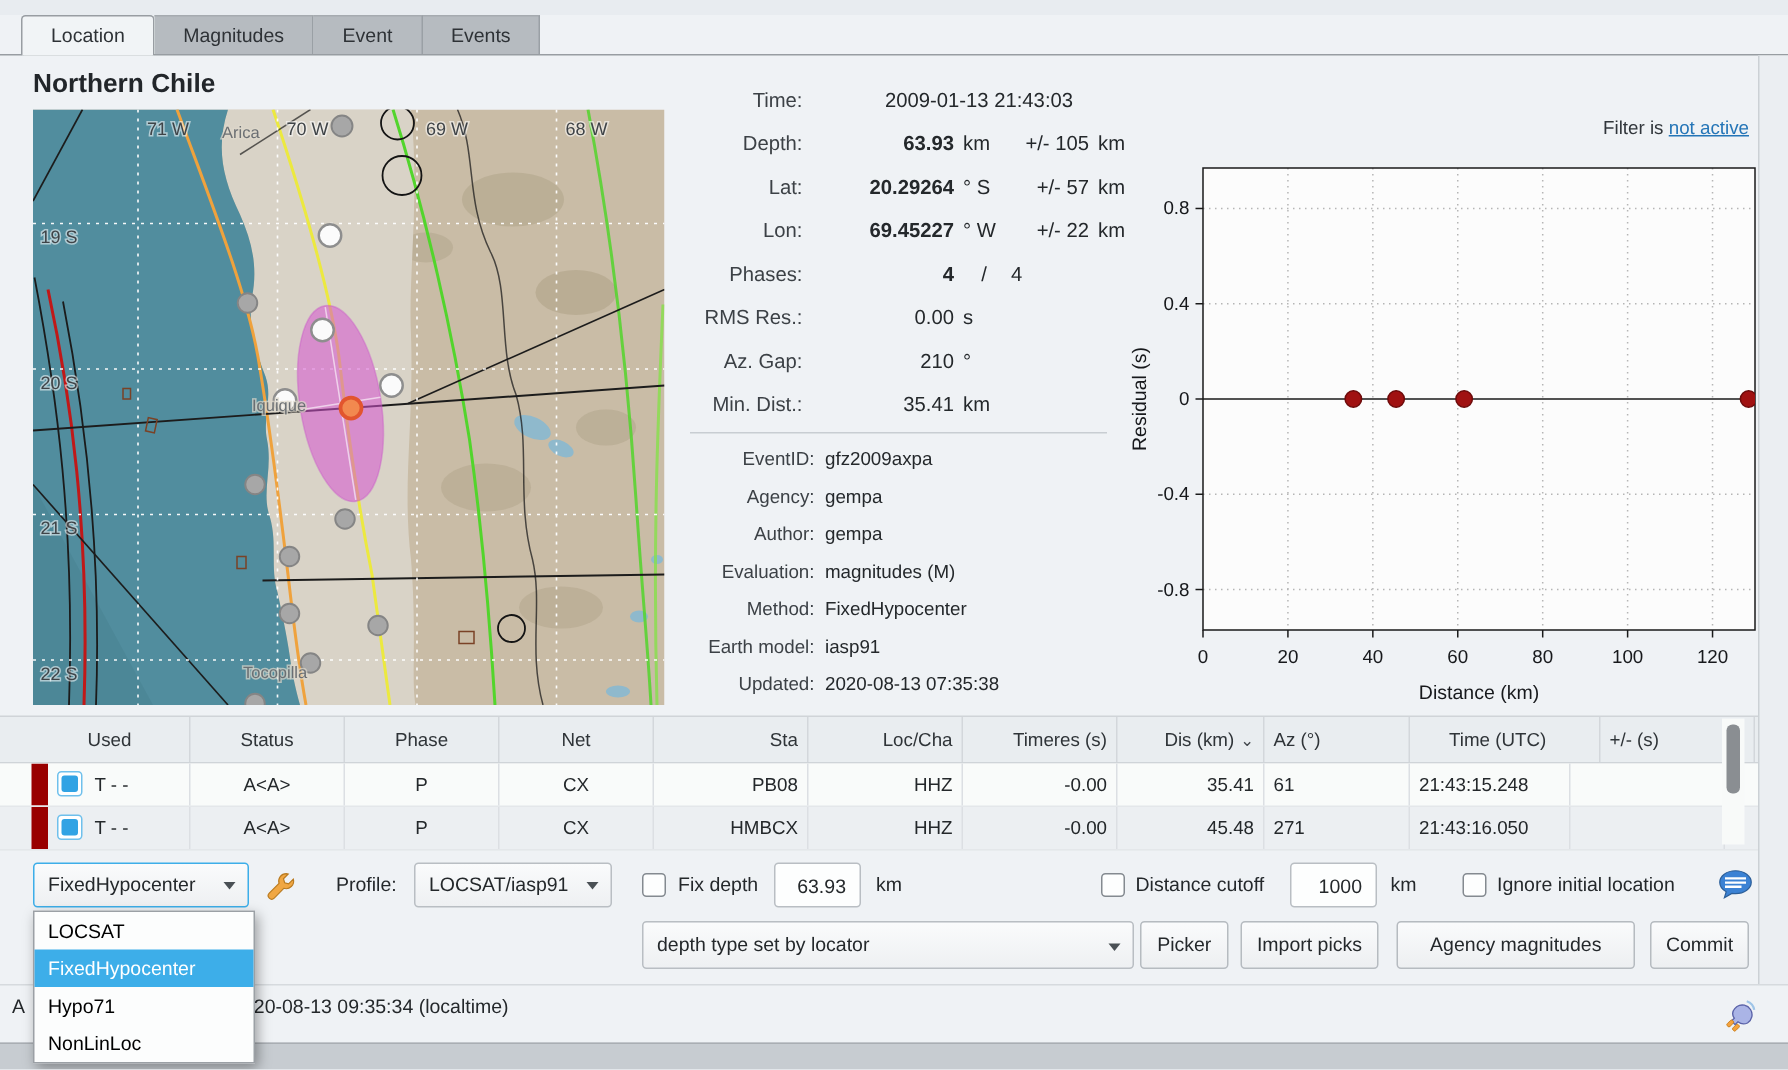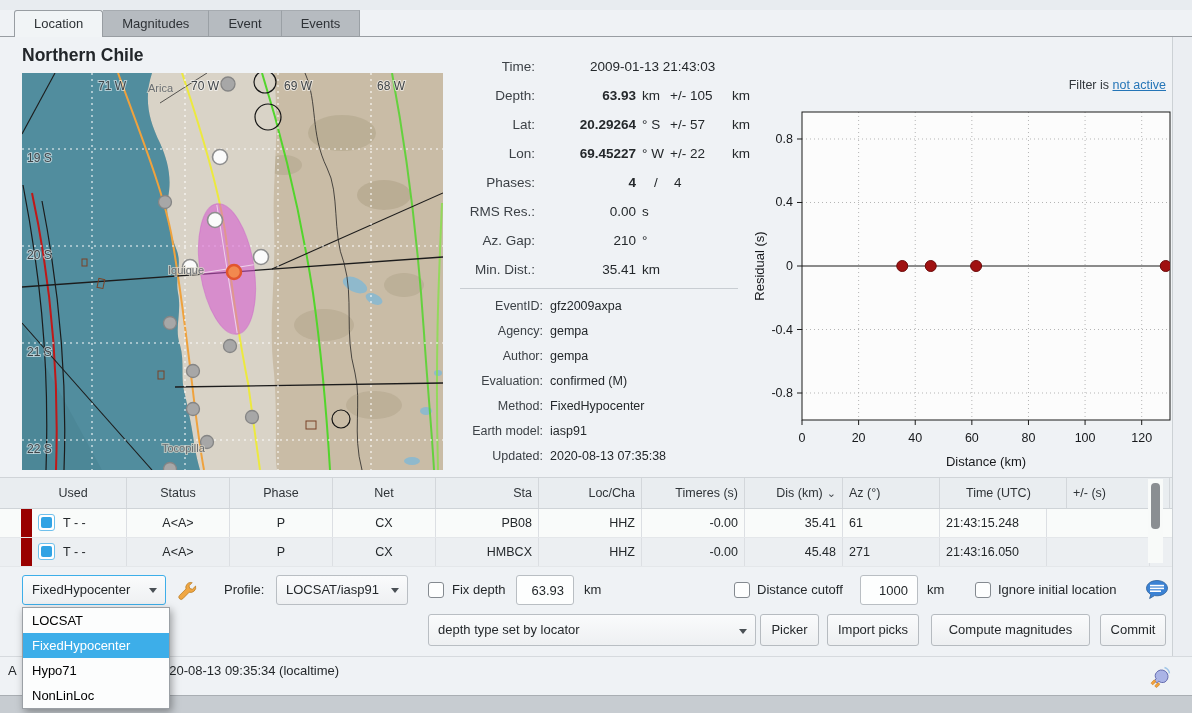--- a/index.html
+++ b/index.html
@@ -17,21 +17,21 @@
   #tabspacer{display:inline-block;width:14px;}
   
   #page-title{left:22px;top:45px;font-size:17.5px;font-weight:bold;color:#22262a;}
   
   #origin-info{left:450px;top:52px;width:300px;}
   .irow{display:grid;grid-template-columns:92px 94px 34px 56px 34px;height:29px;align-items:center;font-size:13.5px;}
   .il{text-align:right;padding-right:7px;color:#3c4146;}
   .iv{text-align:right;font-weight:bold;}
   .iv.plain{font-weight:normal;}
   .iu{text-align:left;padding-left:6px;}
-  .ie{}
+  .ie{text-align:right;}
   .ie.left{text-align:left;padding-left:4px;}
   .ifull{grid-column:2 / span 4;text-align:left;font-weight:normal;margin-left:48px;}
   #info-sep{left:460px;top:288px;width:278px;height:1px;background:#c8cdd2;}
   #origin-meta{left:450px;top:293px;width:300px;}
   .mrow{display:grid;grid-template-columns:100px 1fr;height:25px;align-items:center;font-size:12.5px;}
   .ml{text-align:right;padding-right:7px;color:#3c4146;}
   .mv{text-align:left;}
   .mv.b{font-weight:normal;}
   
   #plot-tabs{left:750px;top:43px;width:416px;height:25px;background:#b5bac0;border-bottom:1px solid #989da2;display:flex;}
@@ -251,21 +251,21 @@
     <div class="mrow">
         <span class="ml">Agency:</span>
         <span class="mv b">gempa</span>
       </div>
     <div class="mrow">
         <span class="ml">Author:</span>
         <span class="mv b">gempa</span>
       </div>
     <div class="mrow">
         <span class="ml">Evaluation:</span>
-        <span class="mv">confirmed (M)</span>
+        <span class="mv">magnitudes (M)</span>
       </div>
     <div class="mrow">
         <span class="ml">Method:</span>
         <span class="mv">FixedHypocenter</span>
       </div>
     <div class="mrow">
         <span class="ml">Earth model:</span>
         <span class="mv">iasp91</span>
       </div>
     <div class="mrow">
@@ -396,21 +396,21 @@
     <g stroke="#ffffff" stroke-width="1.6">
         <line x1="6" y1="8.6" x2="20" y2="8.6"></line>
         <line x1="6" y1="11.4" x2="20" y2="11.4"></line>
         <line x1="6" y1="14.2" x2="17" y2="14.2"></line>
       </g>
   </svg>
 
   <div class="combo" style="left:428px;top:614px;width:328px;height:32px;line-height:30px"><span>depth type set by locator</span><span class="arr" style="top:14px"></span></div>
   <div class="btn" style="left:760px;top:614px;width:59px">Picker</div>
   <div class="btn" style="left:827px;top:614px;width:92px">Import picks</div>
-  <div class="btn" style="left:931px;top:614px;width:159px">Compute magnitudes</div>
+  <div class="btn" style="left:931px;top:614px;width:159px">Agency magnitudes</div>
   <div class="btn" style="left:1100px;top:614px;width:66px">Commit</div>
 
   <div class="abs" id="statusline"></div>
   <span class="abs" id="status-prefix">A</span>
   <span class="abs" id="status-text">020-08-13 09:35:34 (localtime)</span>
   <svg class="abs" style="left:1147px;top:664px" width="26" height="26" viewBox="0 0 26 26">
     <path d="M11 7 a6.5 6.5 0 1 1 7 11 c-2.2 1 -4.6 .6 -6.4 -.8 l-1.9 1.9 -2.4 -2.4 1.9 -1.9 c-1.3 -1.9 -1.5 -4.4 .3 -6.4z" fill="#aab4e6" stroke="#5a62a8" stroke-width="0.9"></path>
     <path d="M17.5 3.5 c2.8 1 4.6 3 5 5.8" fill="none" stroke="#9fc5e8" stroke-width="1.4"></path>
     <rect x="5.2" y="15.8" width="2.6" height="5" rx="1" transform="rotate(45 6.5 18.3)" fill="#f5a23c" stroke="#c87f1f" stroke-width="0.6"></rect>
     <rect x="9.0" y="18.6" width="2.6" height="5" rx="1" transform="rotate(45 10.3 21.1)" fill="#f5a23c" stroke="#c87f1f" stroke-width="0.6"></rect>

